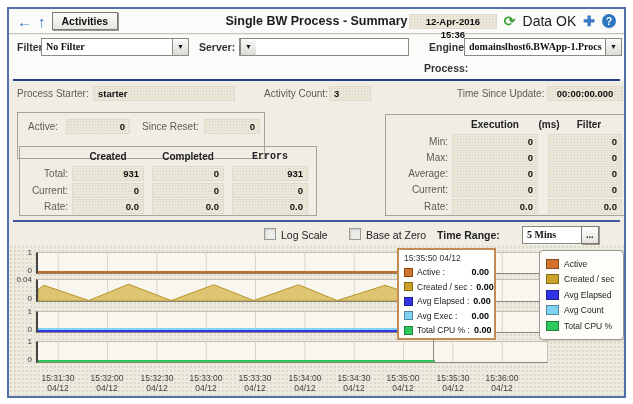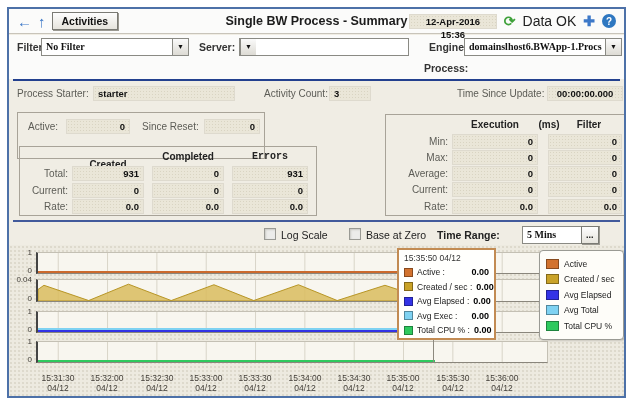--- a/index.html
+++ b/index.html
@@ -141,21 +141,21 @@
   <span class="field sunken t-center" style="left:538px; top:77px; width:76px;">00:00:00.000</span>
 
   <div class="groupbox" style="left:8px; top:103px; width:248px; height:47px;">
     <span class="glabel" style="left:10px; top:8px;">Active:</span>
     <span class="field sunken t-right" style="left:48px; top:6px; width:64px;">0</span>
     <span class="glabel" style="left:124px; top:8px;">Since Reset:</span>
     <span class="field sunken t-right" style="left:186px; top:6px; width:56px;">0</span>
   </div>
 
   <div class="groupbox" style="left:10px; top:137px; width:298px; height:70px;">
-    <span class="colhead" style="left:52px; top:4px; width:72px;margin-top:8px;">Created</span>
+    <span class="colhead" style="left:52px; top:4px; width:72px;">Created</span>
     <span class="colhead" style="left:132px; top:4px; width:72px;">Completed</span>
     <span class="colhead" style="left:212px; top:4px; width:76px;font-family:Liberation Mono, monospace;">Errors</span>
 
     <span class="glabel t-right" style="left:4px; top:21px; width:44px;">Total:</span>
     <span class="field sunken t-right" style="left:52px; top:19px; width:72px;">931</span>
     <span class="field sunken t-right" style="left:132px; top:19px; width:72px;">0</span>
     <span class="field sunken t-right" style="left:212px; top:19px; width:76px;">931</span>
 
     <span class="glabel t-right" style="left:4px; top:38px; width:44px;">Current:</span>
     <span class="field sunken t-right" style="left:52px; top:36px; width:72px;">0</span>
@@ -314,21 +314,21 @@
       <div class="lg-row">
         <span class="lg-chip" style="background:#c9a227;"></span>
         <span class="lg-label">Created / sec</span>
       </div>
       <div class="lg-row">
         <span class="lg-chip" style="background:#3333e6;"></span>
         <span class="lg-label">Avg Elapsed</span>
       </div>
       <div class="lg-row">
         <span class="lg-chip" style="background:#7fd2f2;"></span>
-        <span class="lg-label">Avg Total</span>
+        <span class="lg-label">Avg Count</span>
       </div>
       <div class="lg-row">
         <span class="lg-chip" style="background:#2ec95e;"></span>
         <span class="lg-label">Total CPU %</span>
       </div>
     </div>
 
     <div class="sb-btn" style="left:25px; top:151px;">◄</div>
     <div id="sb-thumb" style="left:481px; top:151px;">III</div>
     <div class="sb-btn" style="left:540px; top:151px;">►</div>

